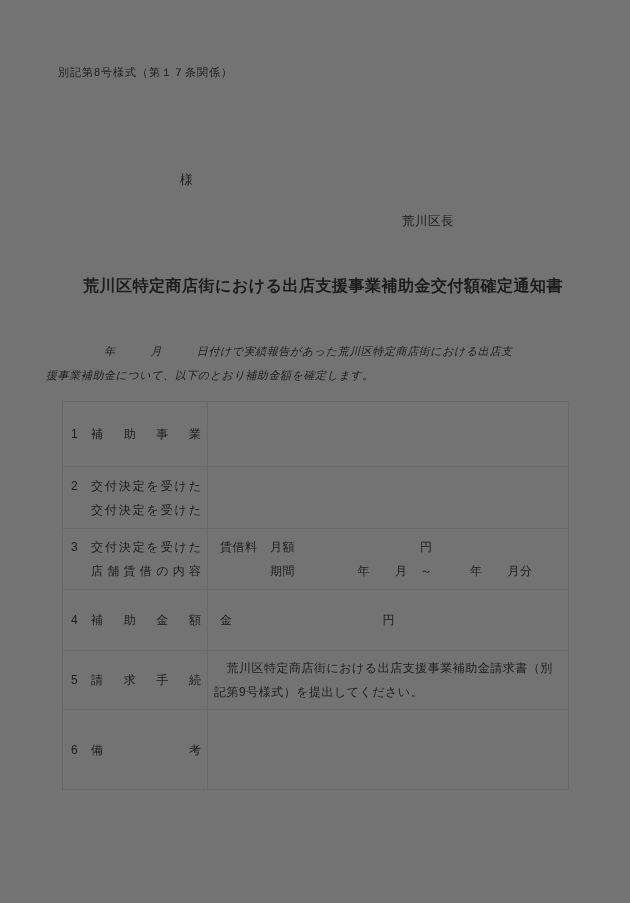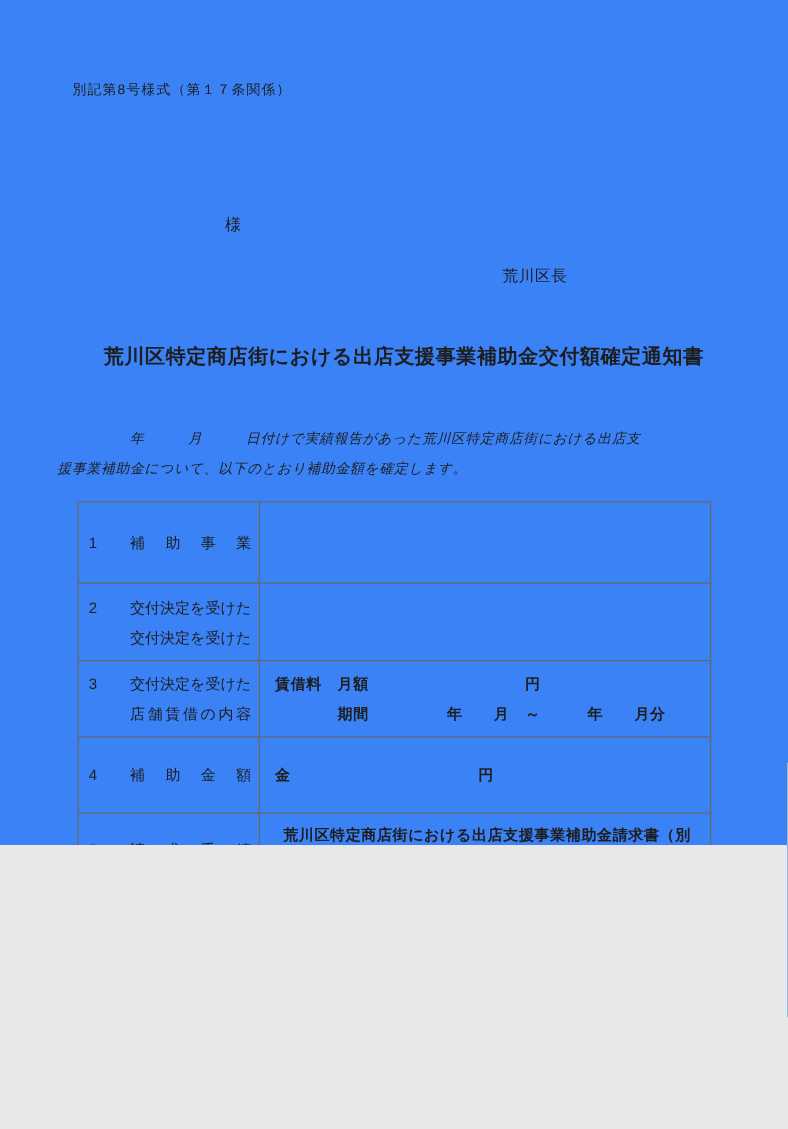--- a/index.html
+++ b/index.html
@@ -1,21 +1,21 @@
 <!DOCTYPE html>
 <html><head>
 <meta charset="utf-8">
 <style>
   * { margin: 0; padding: 0; box-sizing: border-box; }
   html, body { background: #e8e8e8; }
   .page {
     position: relative;
     width: 630px;
-    height: 676px;
-    background: #3b82f6;
+    height: 903px;
+    background: #737373;
     font-family: "Liberation Sans", sans-serif;
     color: #1d1d1d;
     overflow: hidden;
   }
   .form-number {
     position: absolute;
     left: 58px; top: 64px;
     font-size: 11px;
     letter-spacing: 1px;
     line-height: 16px;
@@ -85,32 +85,31 @@
   .notice-table tr.r4 { height: 61px; }
   .notice-table tr.r5 { height: 59px; }
   .notice-table tr.r6 { height: 80px; }
   .cell-label { padding: 0 6px 0 8px; }
   .label-flex { display: flex; align-items: flex-start; }
   .row-num {
     flex: 0 0 20px;
     line-height: 24px;
     letter-spacing: 0;
   }
-  .label-lines { flex: 1 1 auto; margin-left: 13px; }
+  .label-lines { flex: 1 1 auto; }
   .jline {
     text-align: justify;
     text-align-last: justify;
     line-height: 24px;
   }
   .cell-content {
     padding: 0 8px 0 12px;
     line-height: 24px;
     letter-spacing: 0.5px;
     white-space: pre-wrap;
-    font-weight: bold;
   }
   .cell-content.tight { padding-left: 6px; }
 </style>
 </head>
 <body>
 
 <div class="page">
 
   <div class="form-number">別記第8号様式（第１７条関係）</div>
 

